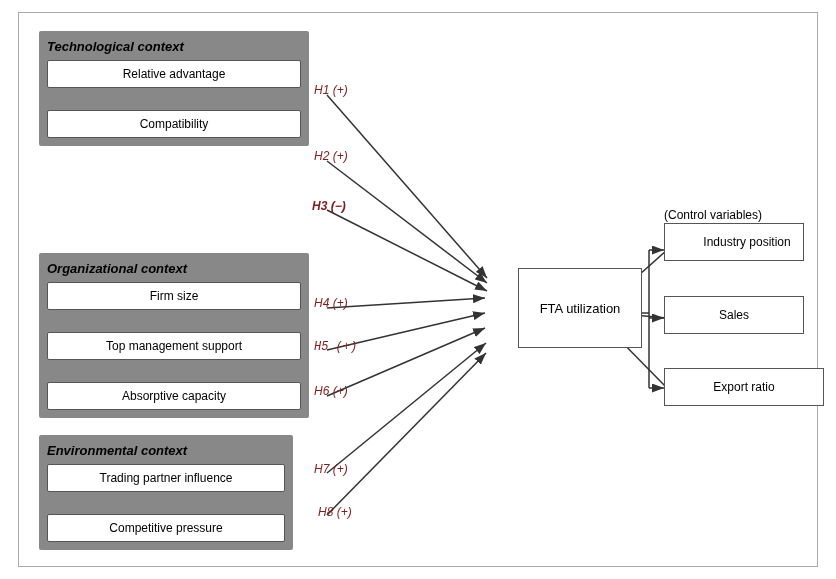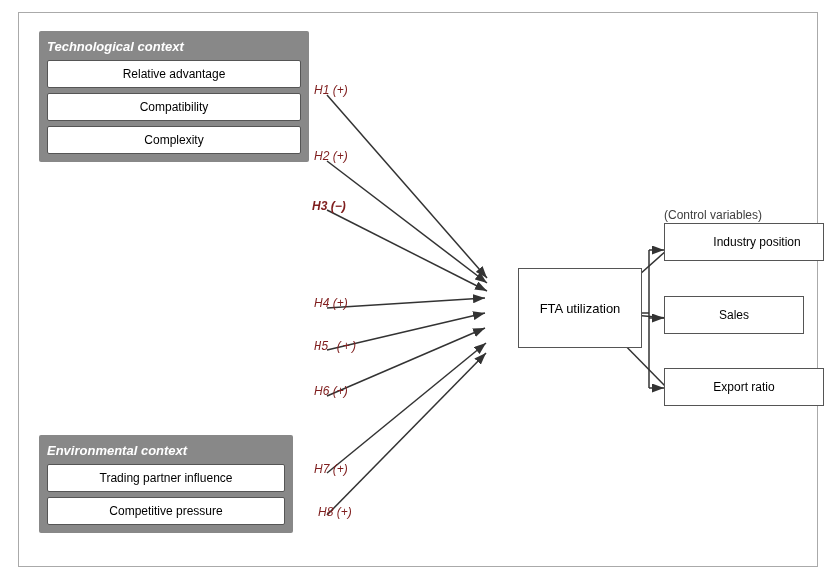--- a/index.html
+++ b/index.html
@@ -21,35 +21,35 @@
       position: relative;
     }
     
     .context-box {
       position: absolute;
       background: #888;
       border-radius: 2px;
       padding: 8px 8px 8px 8px;
     }
     .context-title {
-      color: #ffffff;
+      color: #000000;
       font-style: italic;
       font-size: 13px;
       margin-bottom: 6px;
       font-weight: bold;
     }
     
     .factor-box {
       background: #fff;
       border: 1.5px solid #555;
       border-radius: 2px;
       padding: 6px 10px;
       text-align: center;
       font-size: 12px;
-      margin-bottom: 5px;
+      margin-bottom: 22px;
       white-space: nowrap;
     }
     .factor-box:last-child {
       margin-bottom: 0;
     }
     
     .hyp-label {
       position: absolute;
       font-size: 12px;
       font-style: italic;
@@ -76,21 +76,21 @@
       border: 1.5px solid #555;
       text-align: center;
       display: flex;
       align-items: center;
       justify-content: center;
       font-size: 12px;
     }
     .control-label {
       position: absolute;
       font-size: 12px;
-      color: #404040;
+      color: #000000;
     }
     
     .arrows-svg {
       position: absolute;
       top: 0;
       left: 0;
       width: 100%;
       height: 100%;
       pointer-events: none;
     }
@@ -139,23 +139,28 @@
 
     <line x1="648" y1="237" x2="592" y2="287" stroke="#333" stroke-width="1.5" marker-end="url(#arrowhead)"></line>
     <line x1="648" y1="305" x2="592" y2="300" stroke="#333" stroke-width="1.5" marker-end="url(#arrowhead)"></line>
     <line x1="648" y1="375" x2="592" y2="318" stroke="#333" stroke-width="1.5" marker-end="url(#arrowhead)"></line>
   </svg>
 
   <div class="context-box" style="left:20px; top:18px; width:270px;">
     <div class="context-title">Technological context</div>
     <div class="factor-box">Relative advantage</div>
     <div class="factor-box">Compatibility</div>
-    <div class="factor-box">Complexity</div>
   </div>
 
+  <div class="context-box" style="left:20px; top:240px; width:270px;">
+    <div class="context-title">Organizational context</div>
+    <div class="factor-box">Firm size</div>
+    <div class="factor-box">Top management support</div>
+    <div class="factor-box">Absorptive capacity</div>
+  </div>
 
   <div class="context-box" style="left:20px; top:422px; width:254px;">
     <div class="context-title">Environmental context</div>
     <div class="factor-box">Trading partner influence</div>
     <div class="factor-box">Competitive pressure</div>
   </div>
 
   <div class="hyp-label" style="left:295px; top:70px;">H1 (+)</div>
   <div class="hyp-label" style="left:295px; top:136px;">H2 (+)</div>
   <div class="hyp-label" style="left:293px; top:186px;font-weight:bold;">H3 (−)</div>
@@ -166,21 +171,21 @@
 
   <div class="hyp-label" style="left:295px; top:449px;">H7 (+)</div>
   <div class="hyp-label" style="left:299px; top:492px;">H8 (+)</div>
 
   <div class="fta-box" style="left:466px; top:255px; width:124px; height:80px;">
     <span>FTA utilization</span>
   </div>
 
   <div class="control-label" style="left:645px; top:195px;">(Control variables)</div>
 
-  <div class="control-box" style="left:645px; top:210px; width:160px; height:38px;padding-left:26px;">
+  <div class="control-box" style="left:645px; top:210px; width:140px; height:38px;padding-left:26px;">
     <span>Industry position</span>
   </div>
 
   <div class="control-box" style="left:645px; top:283px; width:140px; height:38px;">
     <span>Sales</span>
   </div>
 
   <div class="control-box" style="left:645px; top:355px; width:160px; height:38px;">
     <span>Export ratio</span>
   </div>

